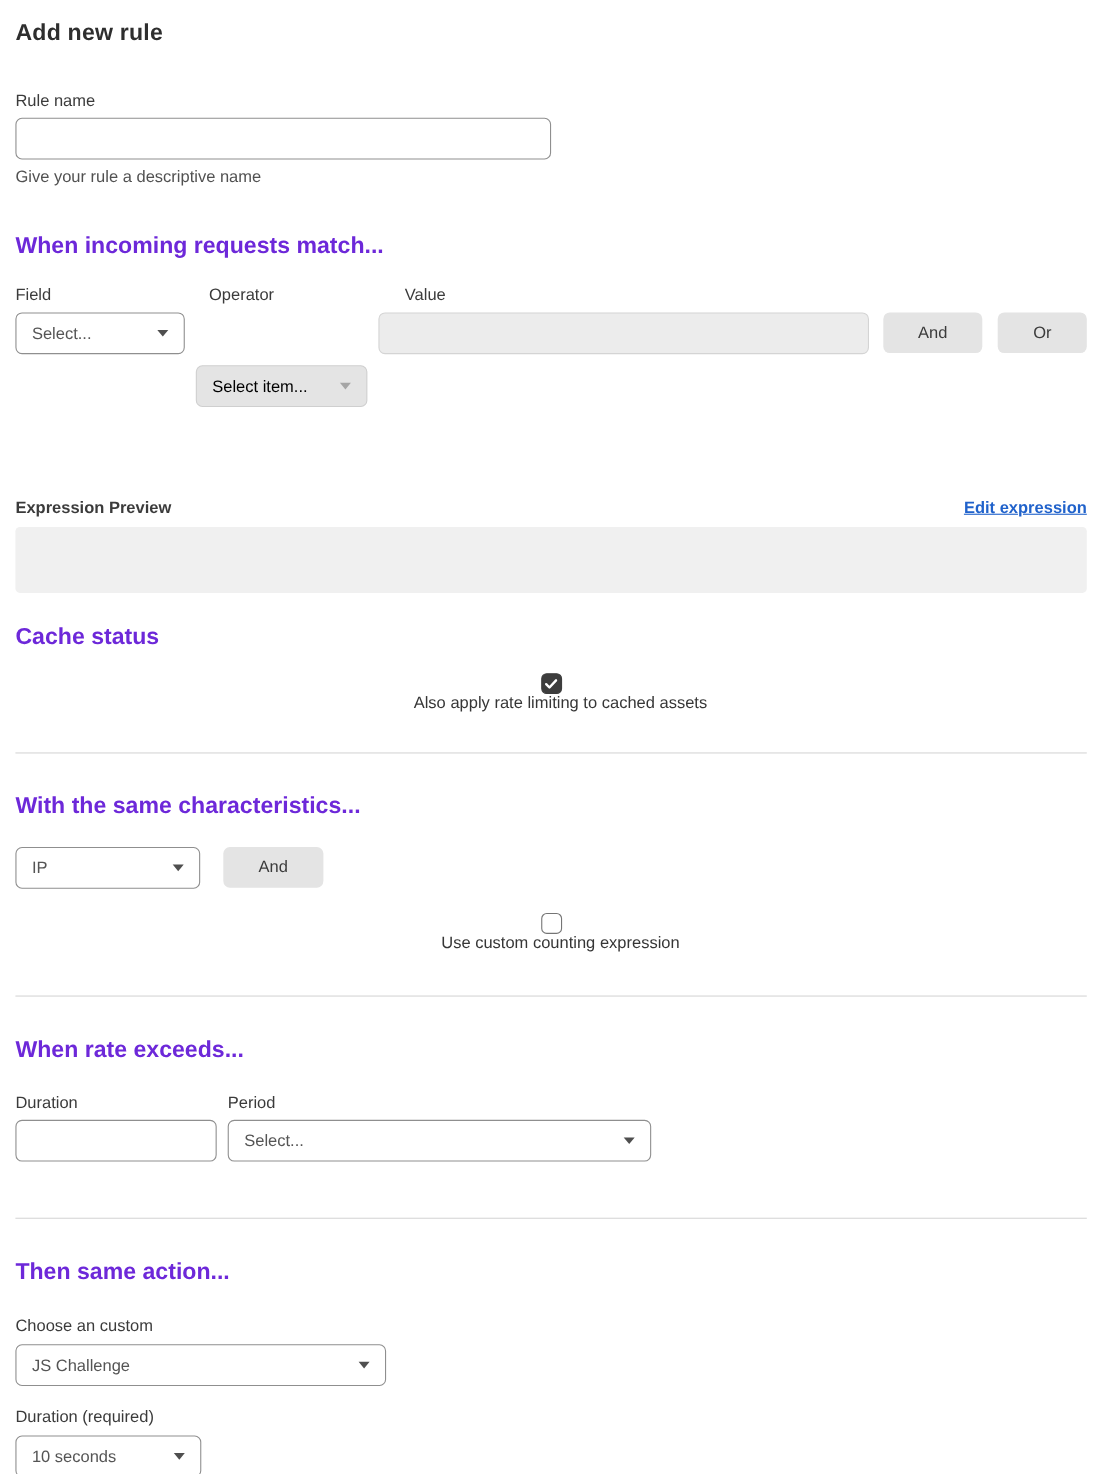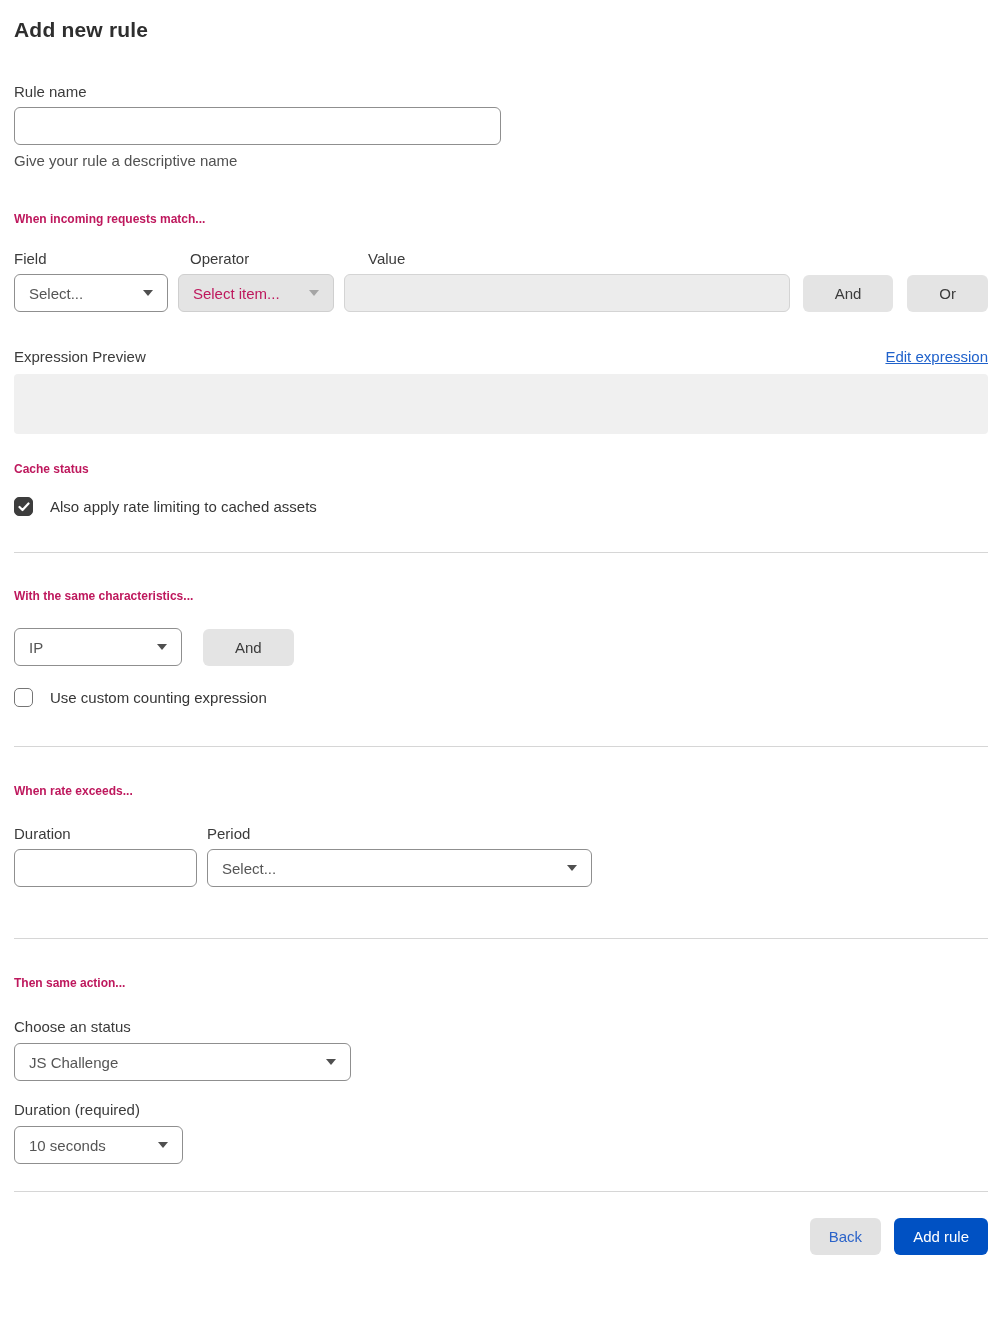--- a/index.html
+++ b/index.html
@@ -22,23 +22,23 @@
   .field-label {
     font-size: 15px;
     color: #3b3b3b;
   }
   .helper-text {
     font-size: 15px;
     color: #515151;
     margin-top: 7px;
   }
   .section-heading {
-    font-size: 12px;
+    font-size: 21px;
     font-weight: 700;
-    color: #be185d;
+    color: #6d28d9;
   }
 
   .text-input {
     display: block;
     height: 38px;
     border: 1px solid #8f8f8f;
     border-radius: 6px;
     background: #ffffff;
     font-family: "Liberation Sans", sans-serif;
     font-size: 15px;
@@ -68,56 +68,57 @@
     width: 0; height: 0;
     border-left: 5.5px solid transparent;
     border-right: 5.5px solid transparent;
     border-top: 6.5px solid #4f4f4f;
     margin-left: 10px;
     flex: 0 0 auto;
   }
   .select.disabled {
     background: #e4e4e4;
     border-color: #cfcfcf;
-    color: #be185d;
+    color: #000000;
     cursor: default;
+    margin-top: 48px;
   }
   .select.disabled .chev { border-top-color: #a5a5a5; }
 
   .btn-gray {
     height: 37px;
     padding: 0 32px;
     background: #e4e4e4;
     border: none;
     border-radius: 6px;
     font-family: "Liberation Sans", sans-serif;
     font-size: 15px;
     color: #3b3b3b;
     cursor: pointer;
   }
 
   
   .labels-row { display: flex; margin-top: 24px; }
-  .controls-row { display: flex; margin-top: 7px; align-items: flex-end; }
-
-  .preview-header { display: flex; justify-content: space-between; align-items: flex-end; margin-top: 36px; }
+  .controls-row { display: flex; margin-top: 7px; align-items: flex-start; }
+
+  .preview-header { display: flex; justify-content: space-between; align-items: flex-end; margin-top: 83px; font-weight: bold; }
   .link {
     font-size: 15px;
     color: #2062cb;
     text-decoration: underline;
     cursor: pointer;
   }
   .preview-box {
     margin-top: 9px;
     height: 60px;
     background: #f0f0f0;
     border-radius: 4px;
   }
 
-  .checkbox-row { display: flex; align-items: center; margin-top: 21px; }
+  .checkbox-row { display: flex; align-items: center; margin-top: 21px; flex-direction: column; }
   .checkbox {
     width: 19px; height: 19px;
     border: 1.5px solid #757575;
     border-radius: 5px;
     background: #ffffff;
     display: flex;
     align-items: center;
     justify-content: center;
     cursor: pointer;
     flex: 0 0 auto;
@@ -243,21 +244,21 @@
     <input class="text-input" style="width: 183px; margin-right: 10px;" type="text" value="">
     <div class="select" style="width:385px">
       <span>Select...</span>
       <span class="chev"></span>
     </div>
   </div>
 
   <hr class="divider" style="margin-top:51px">
 
   <div class="section-heading" style="margin-top:37px">Then same action...</div>
-  <div class="field-label" style="margin-top:28px">Choose an status</div>
+  <div class="field-label" style="margin-top:28px">Choose an custom</div>
   <div class="select" style="width:337px; margin-top:8px">
     <span>JS Challenge</span>
     <span class="chev"></span>
   </div>
 
   <div class="field-label" style="margin-top:20px">Duration (required)</div>
   <div class="select" style="width:169px; margin-top:8px">
     <span>10 seconds</span>
     <span class="chev"></span>
   </div>

